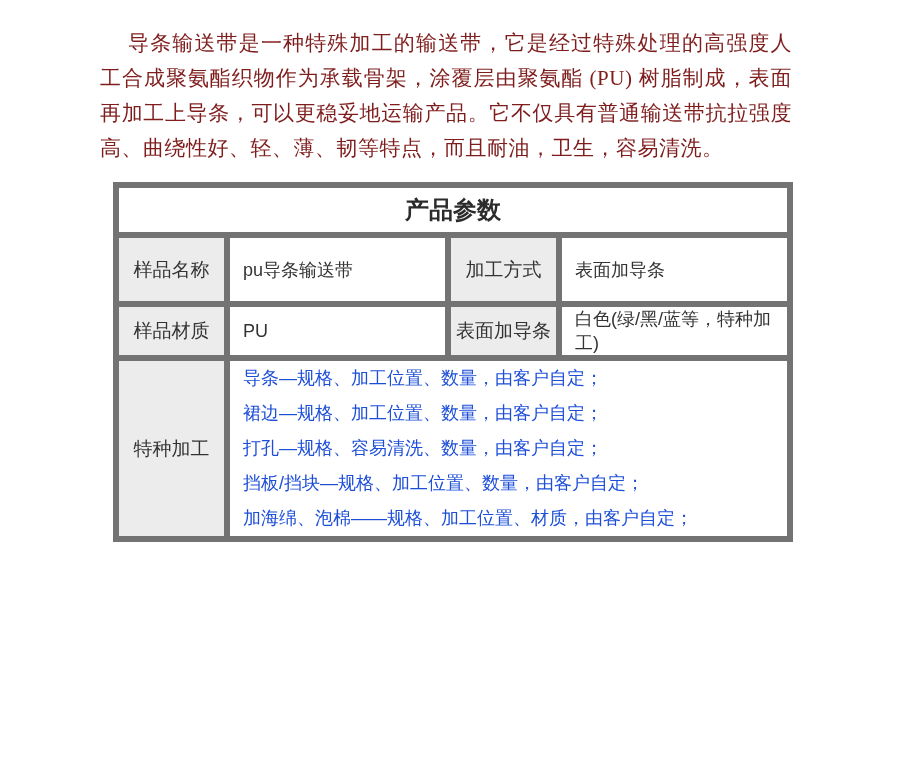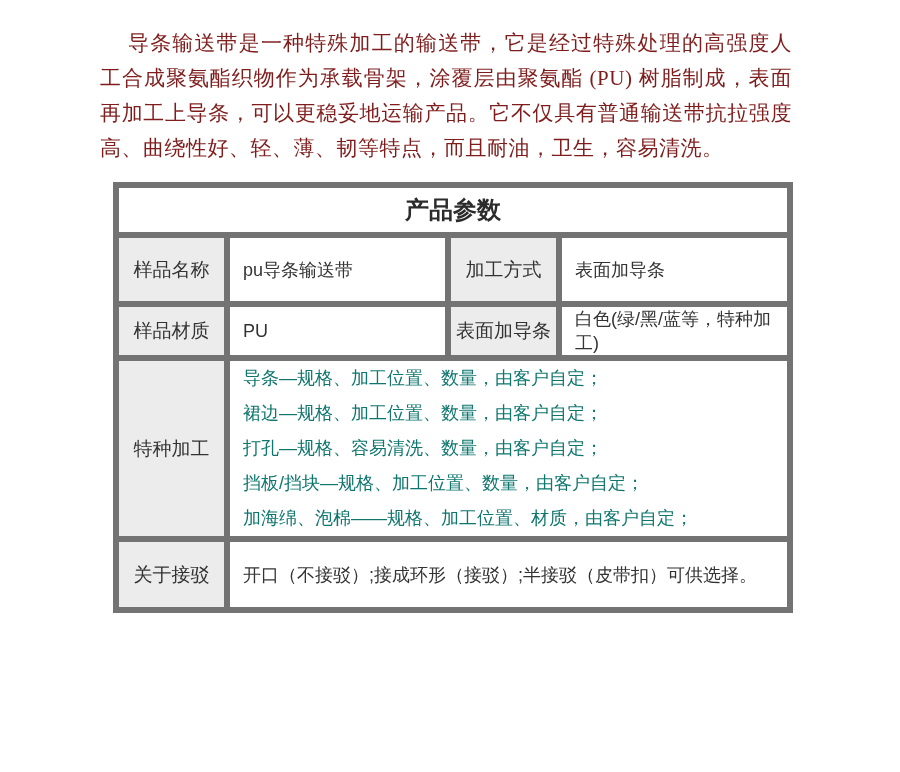--- a/index.html
+++ b/index.html
@@ -65,21 +65,21 @@
     padding-left: 13px;
     padding-right: 6px;
     font-size: 18px;
     color: #333333;
     border-radius: 11px;
   }
   td.multiline-cell {
     background: #ffffff;
     padding-left: 13px;
     font-size: 18px;
-    color: #0f766e;
+    color: #1d4ed8;
   }
   .sp-line { line-height: 35px; white-space: nowrap; }
   .note {
     margin: 21px 108px 0 100px;
     font-size: 19px;
     line-height: 35px;
     text-align: justify;
     color: #262626;
     letter-spacing: 0.3px;
   }
@@ -122,21 +122,17 @@
         <td class="label-cell">特种加工</td>
         <td class="multiline-cell" colspan="3">
           <div class="sp-line">导条—规格、加工位置、数量，由客户自定；</div>
           <div class="sp-line">裙边—规格、加工位置、数量，由客户自定；</div>
           <div class="sp-line">打孔—规格、容易清洗、数量，由客户自定；</div>
           <div class="sp-line">挡板/挡块—规格、加工位置、数量，由客户自定；</div>
           <div class="sp-line">加海绵、泡棉——规格、加工位置、材质，由客户自定；</div>
         </td>
       </tr>
 
-      <tr class="row-5">
-        <td class="label-cell">关于接驳</td>
-        <td class="value-cell" colspan="3">开口（不接驳）;接成环形（接驳）;半接驳（皮带扣）可供选择。</td>
-      </tr>
     </tbody>
   </table>
 
 
 </div>
 
 </body></html>

